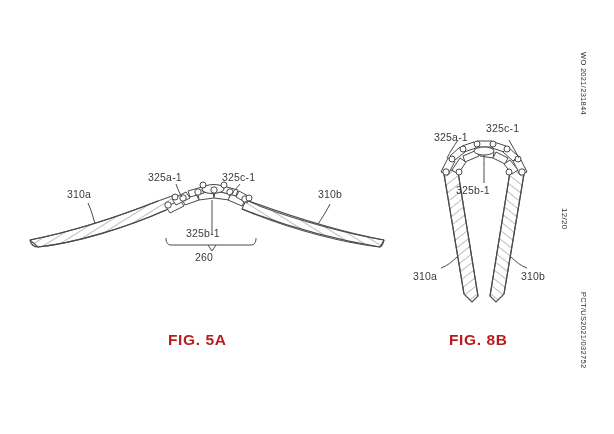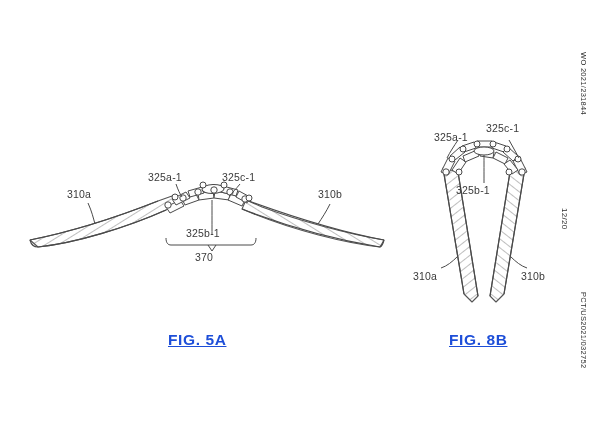--- a/index.html
+++ b/index.html
@@ -44,24 +44,23 @@
   #app-number {
     left: 588px;
     top: 292px;
     transform: rotate(90deg);
   }
   
   .caption {
     position: absolute;
     font-size: 15.5px;
     font-weight: bold;
-    color: #1d4ed8;
+    color: #b91c1c;
     letter-spacing: 0.6px;
     white-space: nowrap;
-    text-decoration: underline;
   }
   #caption-5a { left: 168px; top: 331px; }
   #caption-5b { left: 449px; top: 331px; }
 
   
   .ref {
     position: absolute;
     font-size: 10.5px;
     color: #3a3a3a;
     white-space: nowrap;
@@ -147,21 +146,21 @@
       <path d="M256,238 C256,243 254,245 251,245 L216,245"></path>
       <path d="M212,251 L208,245 L216,245 Z" fill="none"></path>
     </g>
   </svg>
 
   <div class="ref" style="left:67px; top:188px;">310a</div>
   <div class="ref" style="left:318px; top:188px;">310b</div>
   <div class="ref" style="left:148px; top:171px;">325a-1</div>
   <div class="ref" style="left:186px; top:227px;">325b-1</div>
   <div class="ref" style="left:222px; top:171px;">325c-1</div>
-  <div class="ref" style="left:195px; top:251px;">370</div>
+  <div class="ref" style="left:195px; top:251px;">260</div>
 
   <div class="caption" id="caption-5a">FIG. 5A</div>
 
   <svg class="fig-svg" id="fig5b-svg" width="614" height="330" viewBox="0 0 614 330">
     <defs>
       <pattern id="hatchC" width="7" height="7" patternTransform="rotate(52)" patternUnits="userSpaceOnUse">
         <line x1="0" y1="0" x2="0" y2="7" stroke="#6e6e6e" stroke-width="0.9"></line>
       </pattern>
       <pattern id="hatchD" width="7" height="7" patternTransform="rotate(-52)" patternUnits="userSpaceOnUse">
         <line x1="0" y1="0" x2="0" y2="7" stroke="#6e6e6e" stroke-width="0.9"></line>

